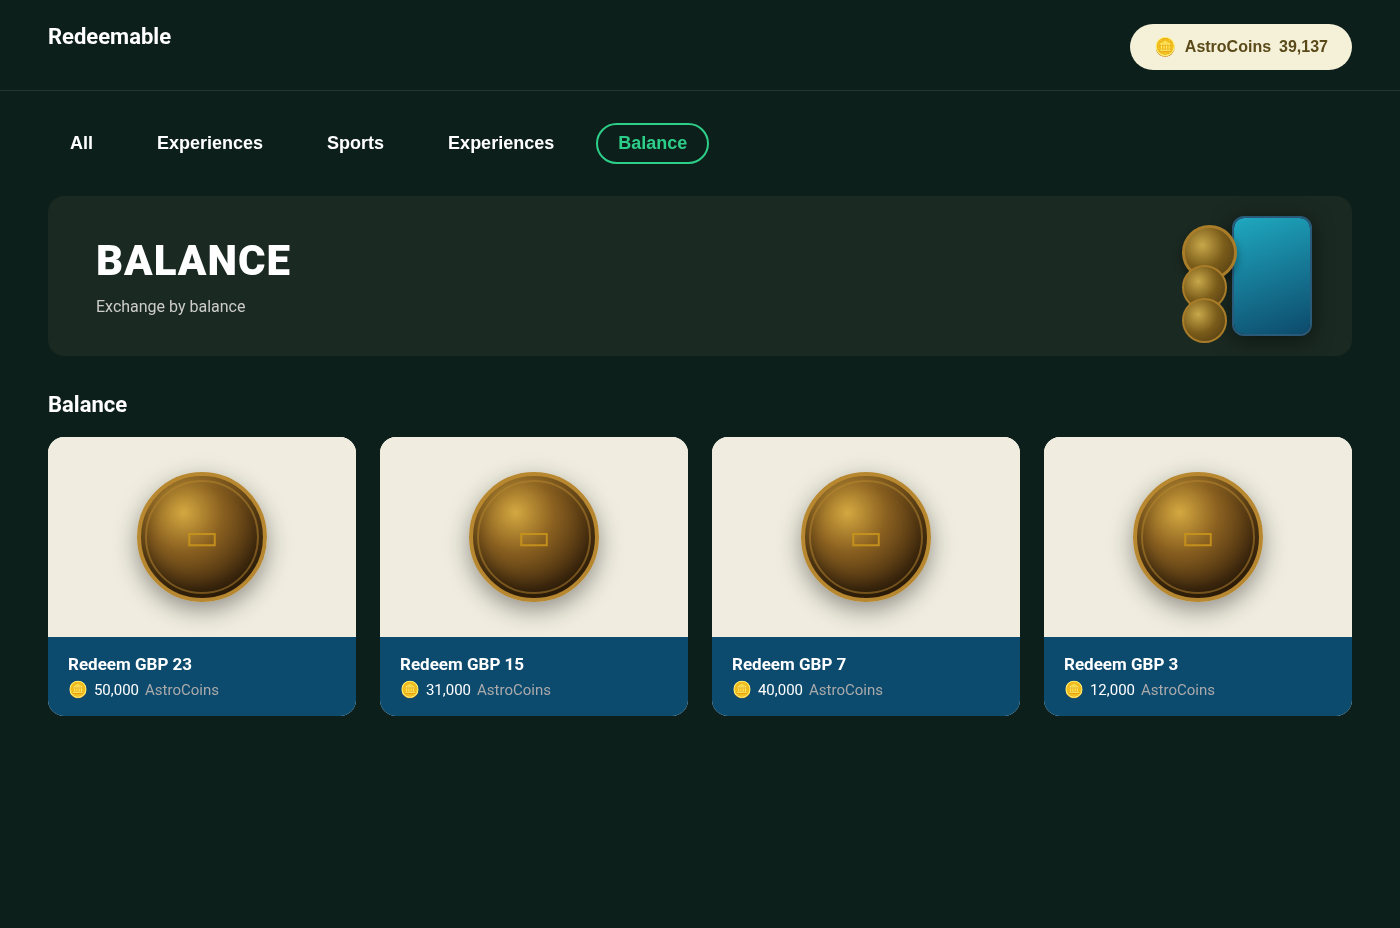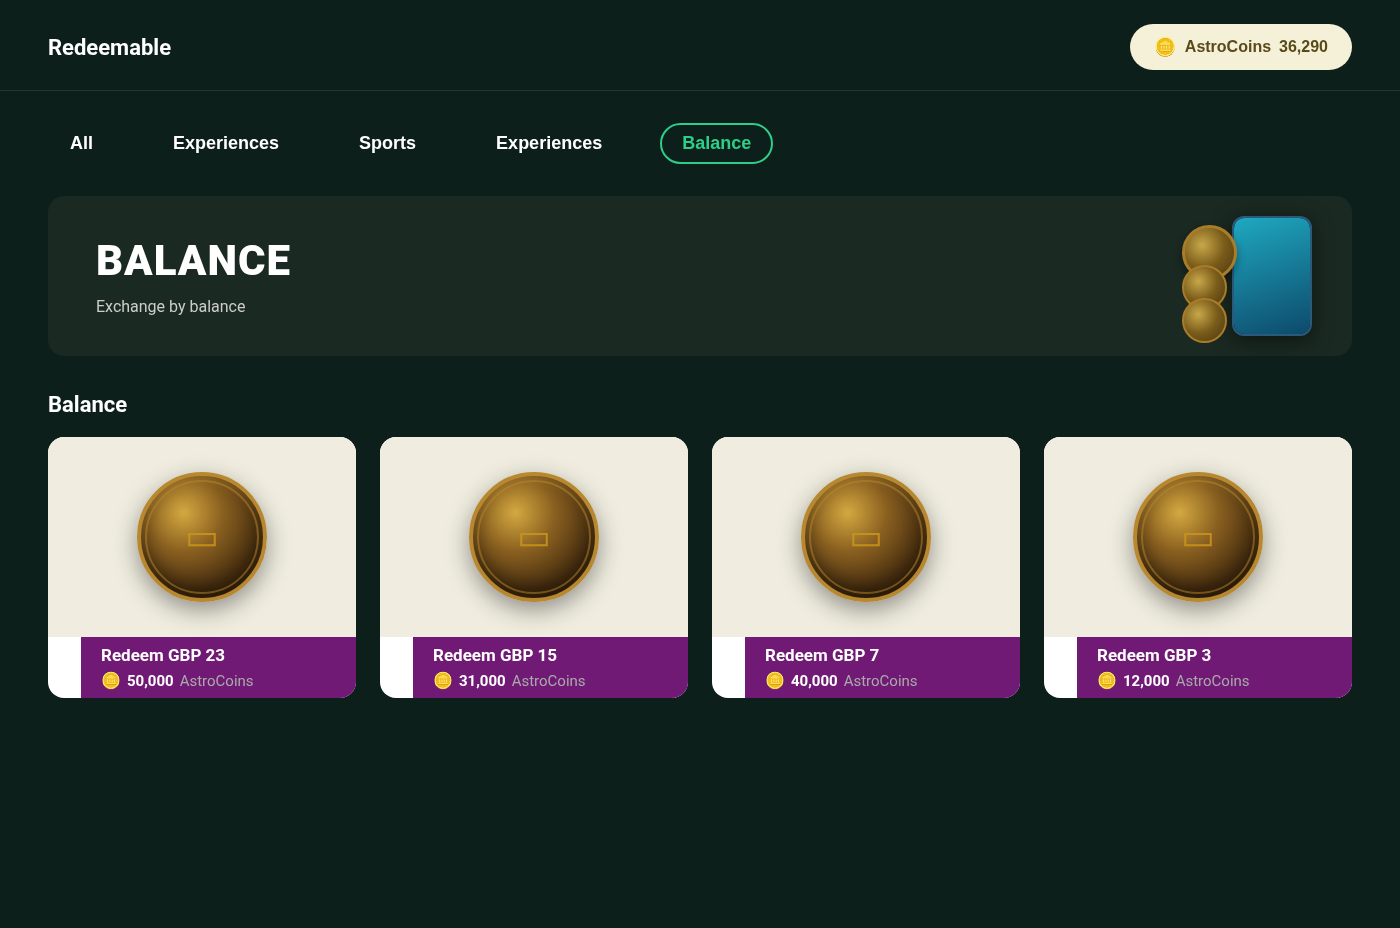--- a/index.html
+++ b/index.html
@@ -7,21 +7,21 @@
       background-color: #0d1f1a;
       font-family: -apple-system, BlinkMacSystemFont, 'Segoe UI', Roboto, sans-serif;
       color: #ffffff;
       min-height: 928px;
       width: 1400px;
     }
 
     .top-bar {
       display: flex;
       justify-content: space-between;
-      align-items: center;
+      align-items: flex-start;
       padding: 24px 48px 20px 48px;
       border-bottom: 1px solid rgba(255,255,255,0.1);
     }
 
     .redeemable-title {
       font-size: 22px;
       font-weight: 700;
       color: #ffffff;
     }
 
@@ -39,21 +39,21 @@
       cursor: pointer;
     }
 
     .coin-icon {
       font-size: 18px;
     }
 
     .filter-tabs {
       display: flex;
       align-items: center;
-      gap: 36px;
+      gap: 20px;
       padding: 32px 48px;
     }
 
     .filter-tab {
       font-size: 18px;
       font-weight: 600;
       color: #ffffff;
       cursor: pointer;
       padding: 8px 20px;
       border-radius: 50px;
@@ -216,58 +216,57 @@
       border: 2px solid rgba(184, 136, 48, 0.5);
     }
 
     .wallet-icon-inner {
       font-size: 36px;
       color: #c8941c;
       opacity: 0.9;
     }
 
     .card-info {
-      background-color: #701a75;
-      padding: 8px 20px;
-      margin-left: 33px;
+      background-color: #0c4a6e;
+      padding: 17px 20px;
     }
 
     .card-name {
       font-size: 17px;
       font-weight: 700;
       color: #ffffff;
       margin-bottom: 6px;
     }
 
     .card-price {
       display: flex;
       align-items: center;
       gap: 6px;
       font-size: 15px;
       color: #aaaaaa;
     }
 
     .price-amount {
-      font-weight: 700;
+      font-weight: 400;
       color: #ffffff;
     }
 
     .price-coin-icon {
       font-size: 16px;
     }
   </style>
 </head>
 <body>
 
 <div class="top-bar">
   <h1 class="redeemable-title">Redeemable</h1>
   <button class="astrocoins-badge">
     <span class="coin-icon">🪙</span>
     <span>AstroCoins</span>
-    <span>36,290</span>
+    <span>39,137</span>
   </button>
 </div>
 
 <nav class="filter-tabs">
   <button class="filter-tab">All</button>
   <button class="filter-tab">Experiences</button>
   <button class="filter-tab">Sports</button>
   <button class="filter-tab">Experiences</button>
   <button class="filter-tab active">Balance</button>
 </nav>

